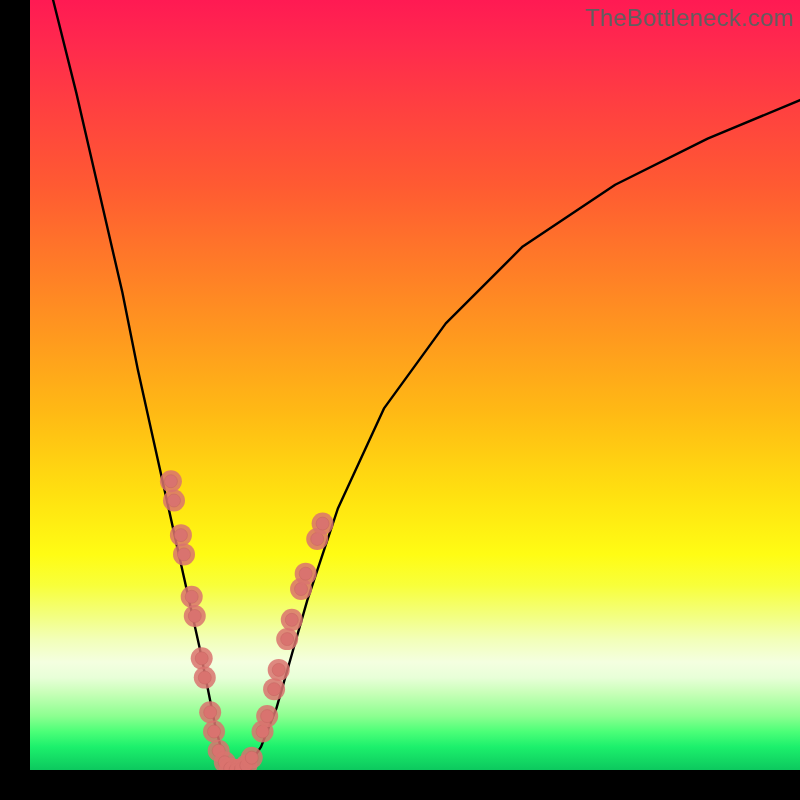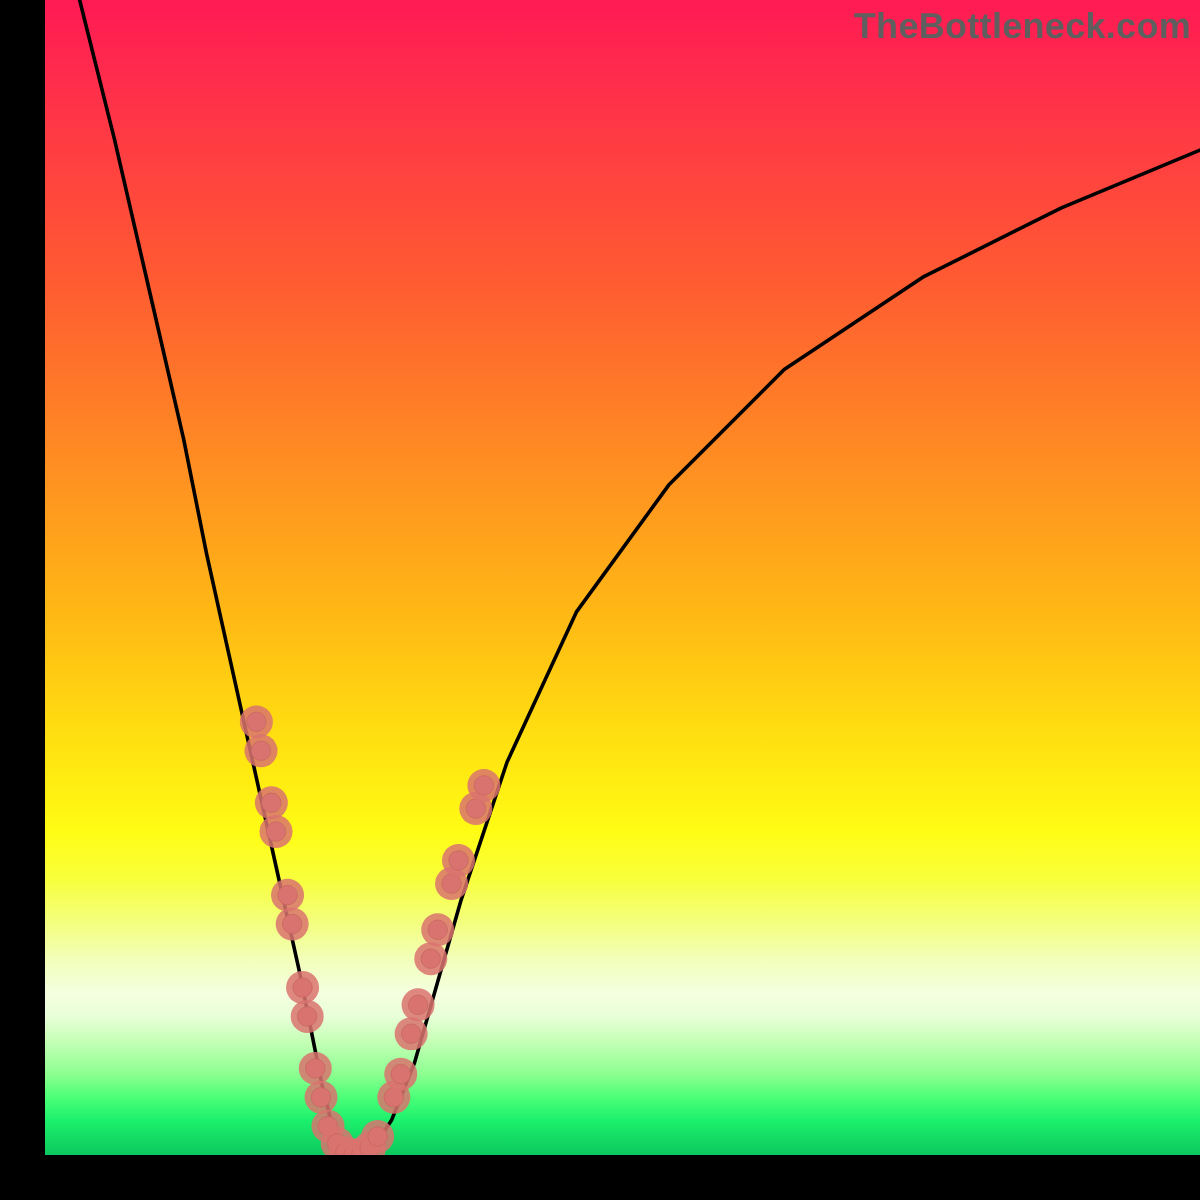--- a/index.html
+++ b/index.html
@@ -51,21 +51,21 @@
     top: 0;
     width: 770px;
     height: 770px;
   }
   .watermark {
     position: absolute;
     top: 4px;
     right: 6px;
     color: #5f5f5f;
     font-size: 24px;
-    font-weight: 700;
+    font-weight: 400;
     letter-spacing: 0.2px;
     user-select: none;
   }
 </style>
 </head>
 <body>
 
 <div class="frame">
   <div class="plot-area">
     <svg class="curve-svg" viewBox="0 0 770 770" preserveAspectRatio="none">

